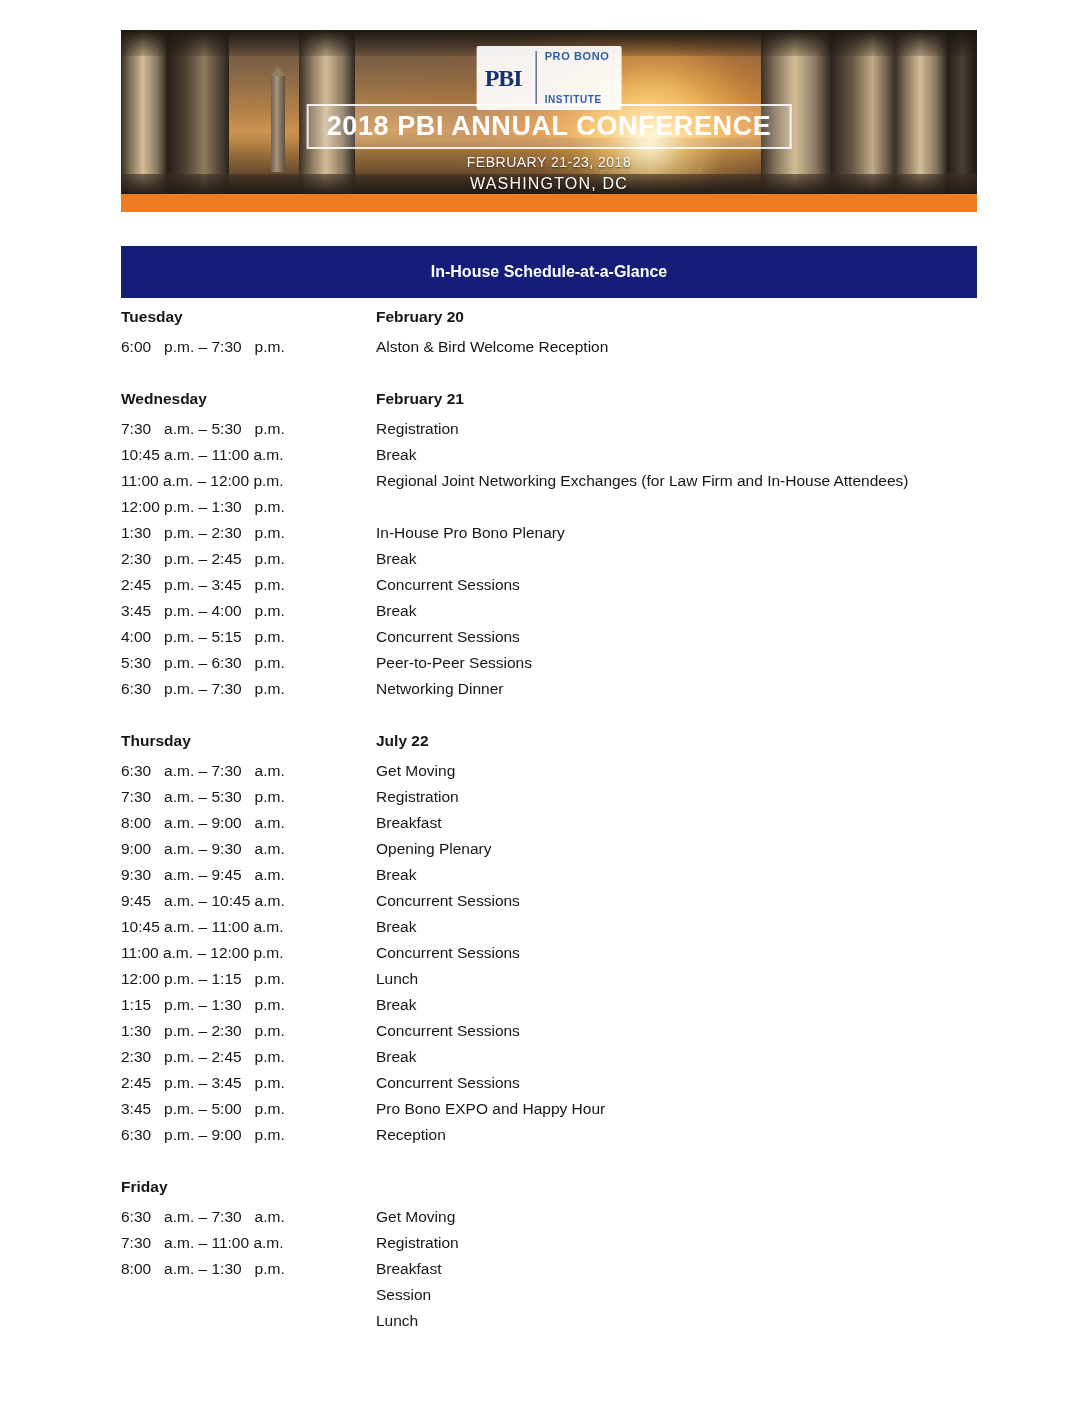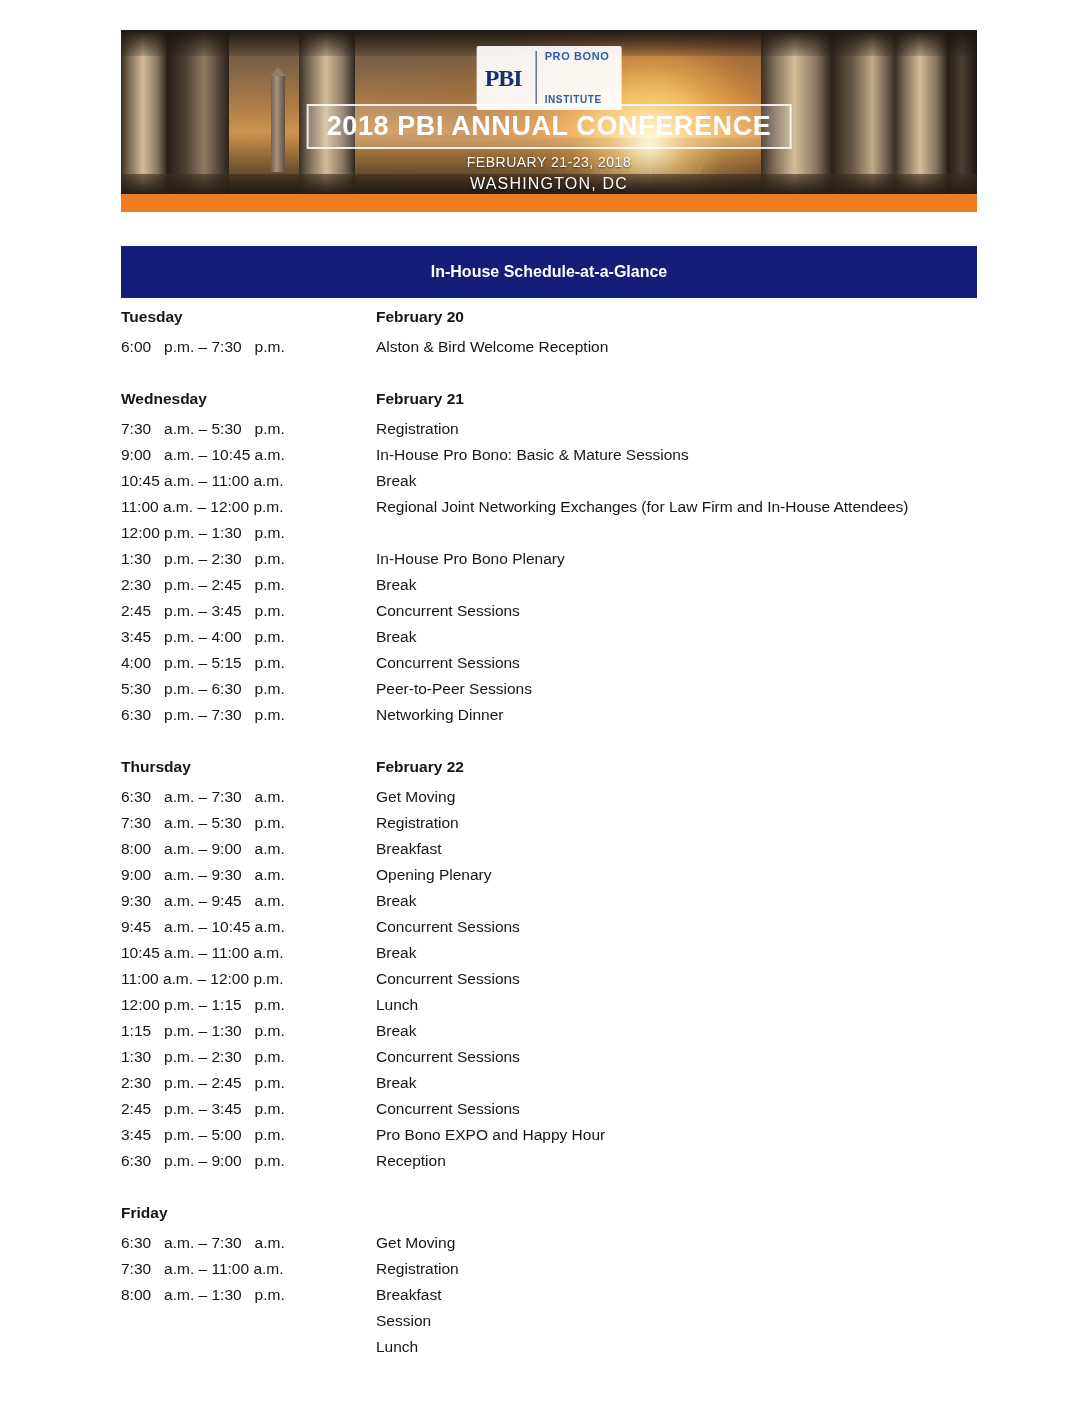--- a/index.html
+++ b/index.html
@@ -327,24 +327,20 @@
       <div class="day-block">
         <div class="row head">
           <div class="left">Wednesday</div>
           <div class="right">February 21</div>
         </div>
         <div class="row">
           <div class="left">7:30   a.m. – 5:30   p.m.</div>
           <div class="right">Registration</div>
         </div>
         <div class="row">
-          <div class="left">9:00   a.m. – 10:45 a.m.</div>
-          <div class="right">In-House Pro Bono: Basic &amp; Mature Sessions</div>
-        </div>
-        <div class="row">
           <div class="left">10:45 a.m. – 11:00 a.m.</div>
           <div class="right">Break</div>
         </div>
         <div class="row">
           <div class="left">11:00 a.m. – 12:00 p.m.</div>
           <div class="right">Regional Joint Networking Exchanges (for Law Firm and In-House Attendees)</div>
         </div>
         <div class="row">
           <div class="left">12:00 p.m. – 1:30   p.m.</div>
         </div>
@@ -374,21 +370,21 @@
         </div>
         <div class="row">
           <div class="left">6:30   p.m. – 7:30   p.m.</div>
           <div class="right">Networking Dinner</div>
         </div>
       </div>
       <div class="day-gap"></div>
       <div class="day-block">
         <div class="row head">
           <div class="left">Thursday</div>
-          <div class="right">February 22</div>
+          <div class="right">July 22</div>
         </div>
         <div class="row">
           <div class="left">6:30   a.m. – 7:30   a.m.</div>
           <div class="right">Get Moving</div>
         </div>
         <div class="row">
           <div class="left">7:30   a.m. – 5:30   p.m.</div>
           <div class="right">Registration</div>
         </div>
         <div class="row">

